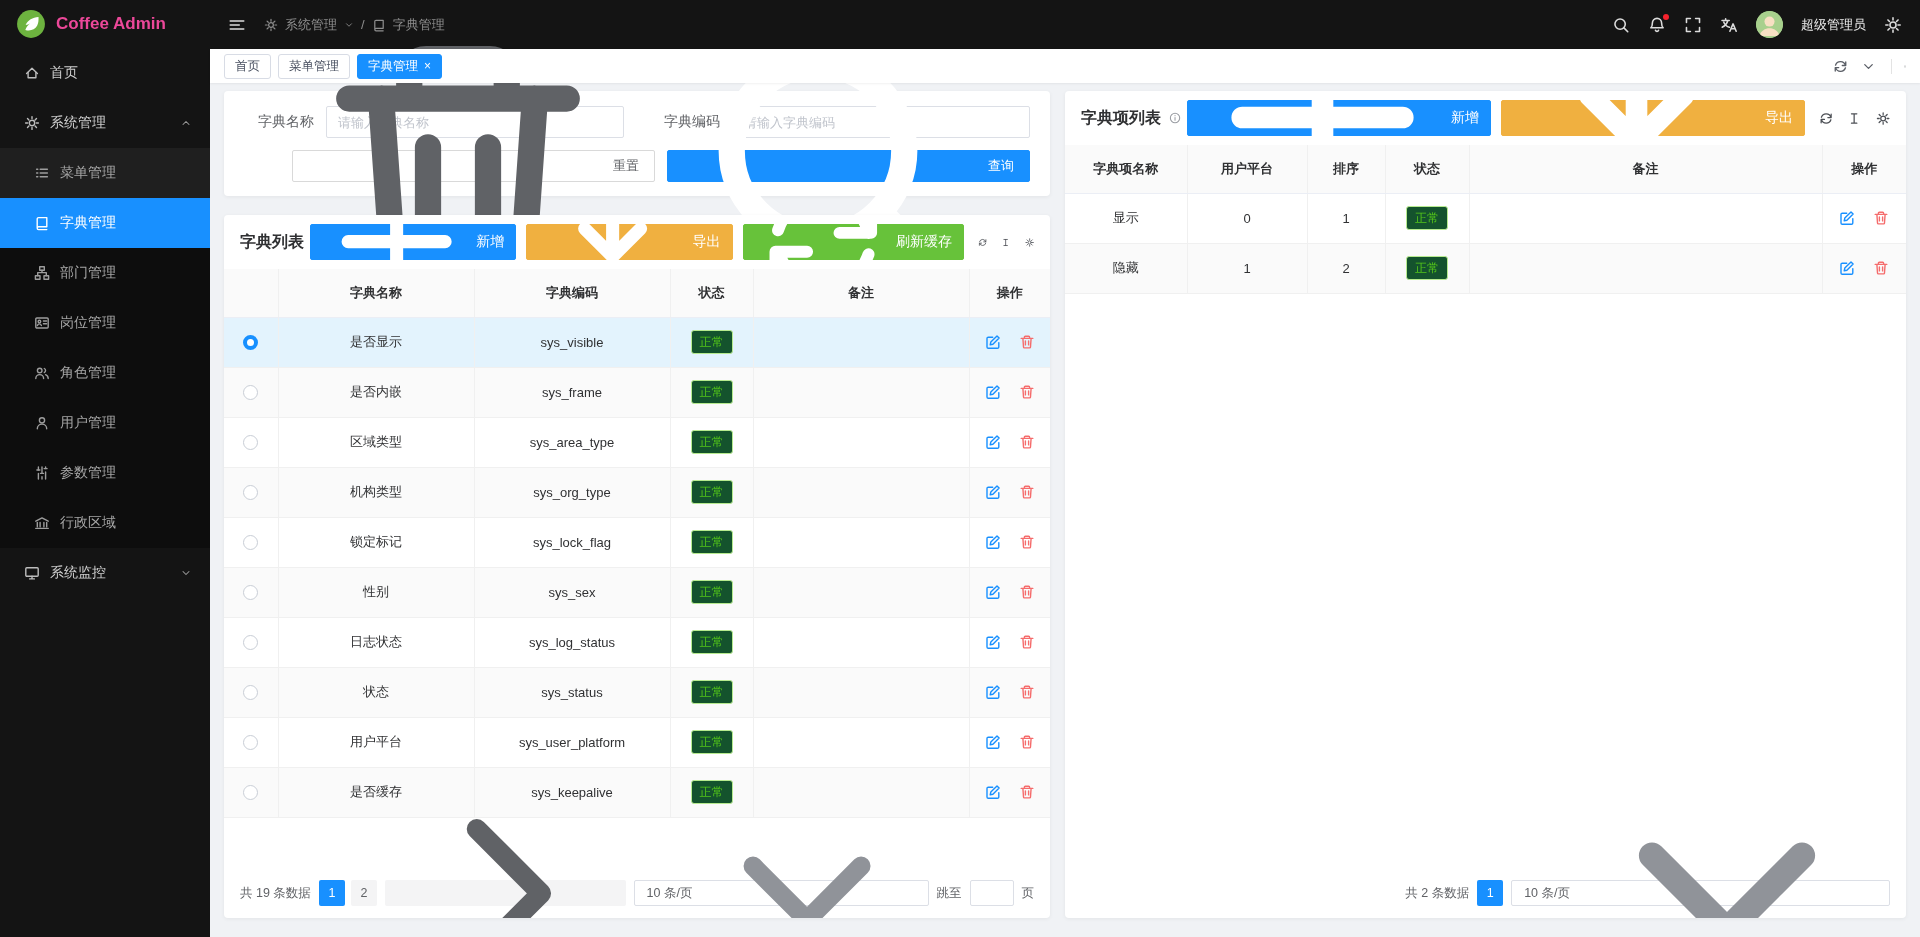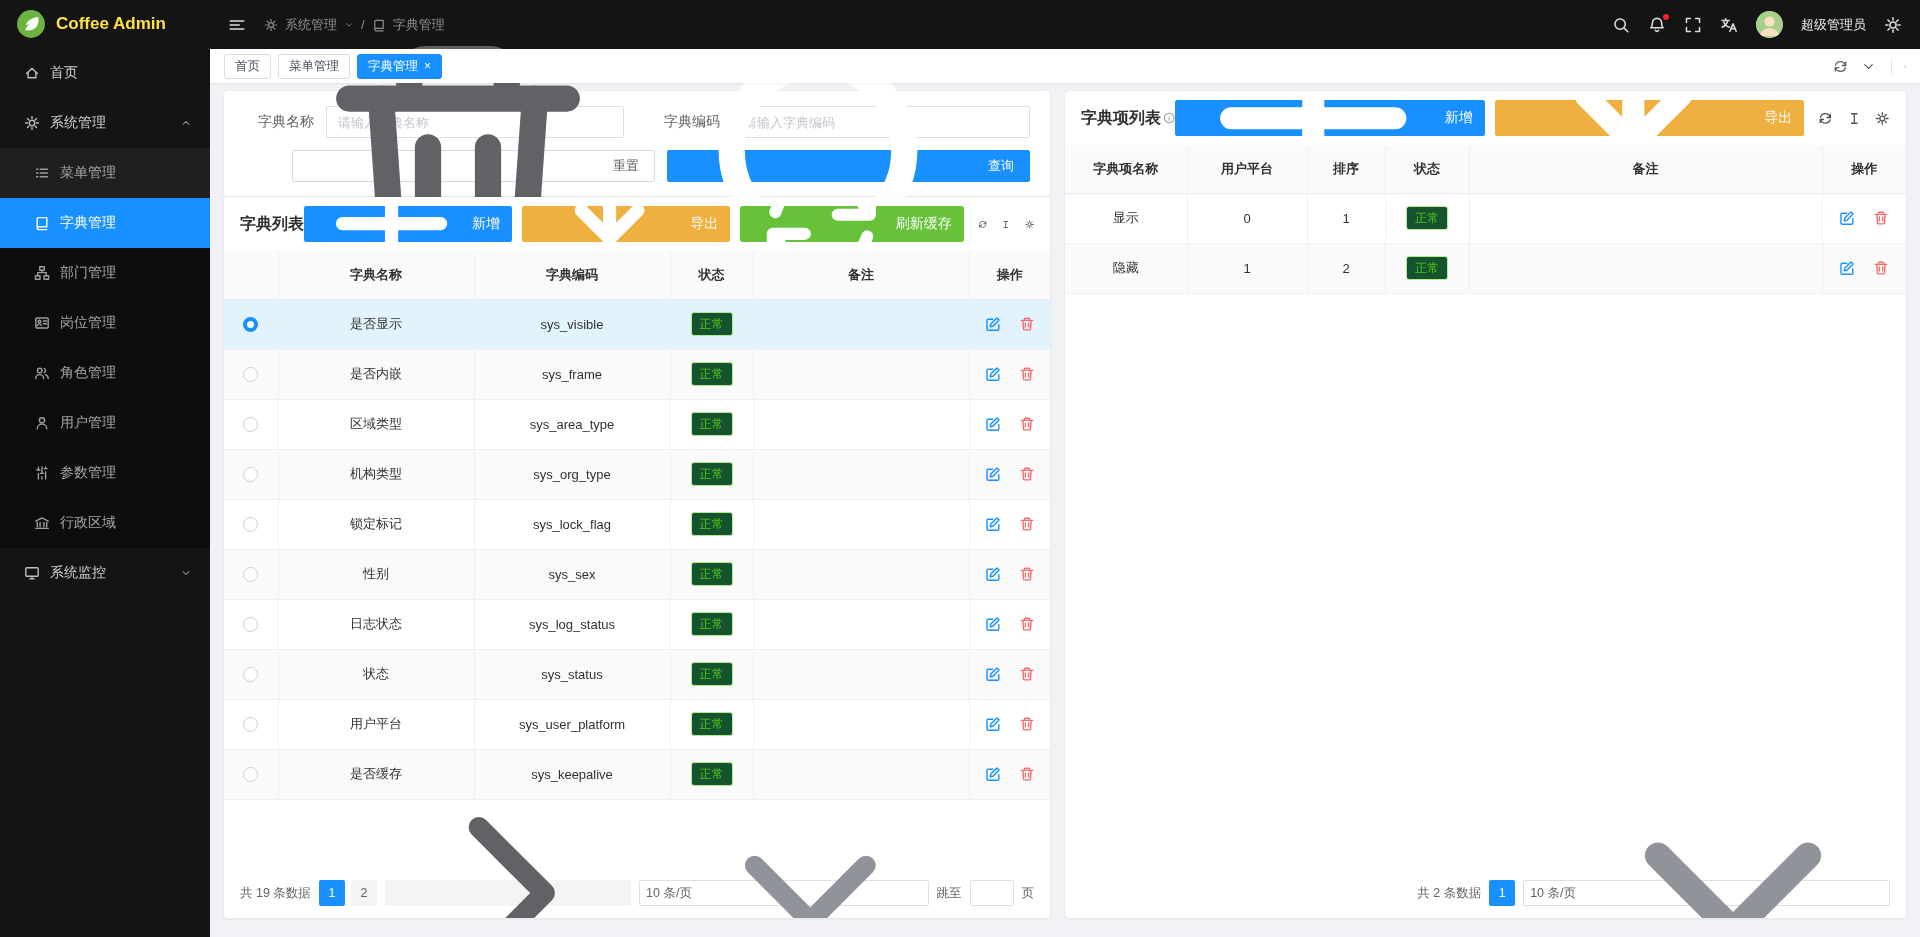--- a/index.html
+++ b/index.html
@@ -3,21 +3,21 @@
 <meta charset="utf-8">
 <style>
 *{box-sizing:border-box;margin:0;padding:0}
 html,body{width:1920px;height:937px;overflow:hidden}
 body{font-family:"Liberation Sans","DejaVu Sans",sans-serif;background:#f0f2f5;color:#303133;font-size:14px}
 .app{display:flex;width:100%;height:100%}
 
 .sidebar{width:210px;flex:none;background:#141414;display:flex;flex-direction:column;overflow:hidden}
 .logo{height:48px;flex:none;display:flex;align-items:center;gap:10px;padding:0 16px}
 .logo svg{width:30px;height:30px;flex:none}
-.logo-text{color:#fde047;font-weight:bold;font-size:17px;white-space:nowrap}
+.logo-text{color:#ec4899;font-weight:bold;font-size:17px;white-space:nowrap}
 .menu{flex:1;display:flex;flex-direction:column}
 .menu-item{height:50px;flex:none;display:flex;align-items:center;gap:10px;padding:0 18px 0 24px;color:#cfcfcf;font-size:14px;cursor:pointer}
 .menu-item .mi-icon{width:16px;height:16px;display:flex;align-items:center;color:#bdbdbd}
 .menu-item .mi-icon svg{width:16px;height:16px}
 .menu-item.sub{background:#0d0d0d;padding-left:34px;color:#a6a6a6}
 .menu-item.sub .mi-icon{color:#9d9d9d}
 .menu-item.sub.highlight{background:#1f1f1f}
 .menu-item.active{background:#1890ff;color:#fff}
 .menu-item.active .mi-icon{color:#fff}
 .mi-label{flex:1;white-space:nowrap}
@@ -65,23 +65,23 @@
 .form-actions{display:flex;justify-content:flex-end;gap:12px;margin-top:12px}
 
 .btn{display:inline-flex;align-items:center;justify-content:center;gap:5px;height:32px;padding:0 15px;font-size:13px;border-radius:2px;border:1px solid #d9d9d9;background:#fff;color:#606266;cursor:pointer;white-space:nowrap}
 .btn svg{width:13px;height:13px}
 .btn-primary{background:#1890ff;border-color:#1890ff;color:#fff}
 .btn-warning{background:#f0b040;border-color:#f0b040;color:#fff}
 .btn-success{background:#67c23a;border-color:#67c23a;color:#fff}
 .btn-sm{height:28px;padding:17px 11px;font-size:14px}
 
 .list-card{flex:1;display:flex;flex-direction:column;min-height:0;overflow:hidden}
-.col-left .list-card{margin-top:1px}
+.col-left .list-card{margin-top:19px}
 .col-right .list-card{width:100%}
-.card-header{flex:none;display:flex;align-items:center;gap:0;padding:9px 16px;min-height:46px}
+.card-header{flex:none;display:flex;align-items:center;gap:6px;padding:9px 16px;min-height:46px}
 .card-title{font-size:16px;font-weight:bold;color:#303133;white-space:nowrap}
 .info-icon{width:14px;height:14px;display:flex;color:#9a9da3;margin-left:2px}
 .info-icon svg{width:14px;height:14px}
 .card-tools{margin-left:auto;display:flex;align-items:center;gap:10px}
 .tool-icon{width:17px;height:17px;display:flex;align-items:center;color:#4d5056;cursor:pointer;margin-left:4px}
 .tool-icon svg{width:17px;height:17px}
 
 .data-table{width:100%;border-collapse:collapse;table-layout:fixed;font-size:13px;flex:none}
 .data-table th{height:48px;background:#fafafa;font-weight:bold;color:#303133;border-bottom:1px solid #ebeef5;text-align:center;padding:0 6px;white-space:nowrap}
 .data-table td{height:50px;border-bottom:1px solid #f0f0f0;text-align:center;color:#303133;padding:0 6px;overflow:hidden;white-space:nowrap;text-overflow:ellipsis}
@@ -97,21 +97,21 @@
 .op{display:inline-flex;width:16px;height:16px;cursor:pointer;vertical-align:middle}
 .op svg{width:16px;height:16px}
 .op.edit{color:#1890ff;margin-right:14px}
 .op.del{color:#f56c6c}
 
 .pagination{margin-top:auto;flex:none;display:flex;align-items:center;justify-content:flex-end;gap:8px;padding:10px 16px 12px;font-size:12.5px;color:#606266}
 .pages{display:flex;align-items:center;gap:6px}
 .page-btn{min-width:26px;height:26px;padding:0 6px;border:none;border-radius:2px;background:#f4f4f5;color:#606266;font-size:12.5px;display:inline-flex;align-items:center;justify-content:center;cursor:pointer}
 .page-btn.active{background:#1890ff;color:#fff}
 .page-btn svg{width:11px;height:11px}
-.psel{height:26px;border:1px solid #dcdfe6;border-radius:2px;background:#fff;display:inline-flex;align-items:center;gap:7px;padding:0 6px;cursor:pointer;color:#606266;white-space:nowrap}
+.psel{height:26px;border:1px solid #dcdfe6;border-radius:2px;background:#fff;display:inline-flex;align-items:center;gap:7px;padding:0 12px;cursor:pointer;color:#606266;white-space:nowrap}
 .psel svg{width:10px;height:10px;color:#909399}
 .jump-input{width:44px;height:26px;border:1px solid #dcdfe6;border-radius:2px;outline:none;padding:0 6px;font-size:12.5px;color:#303133;text-align:center}
 .ptext{white-space:nowrap}
 </style>
 </head>
 <body>
 
 <div class="app">
 
   <aside class="sidebar">

